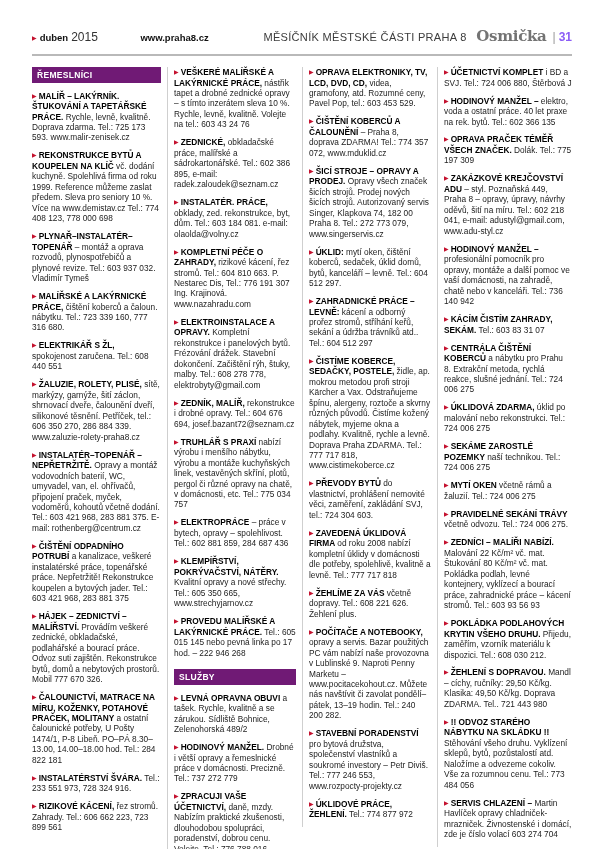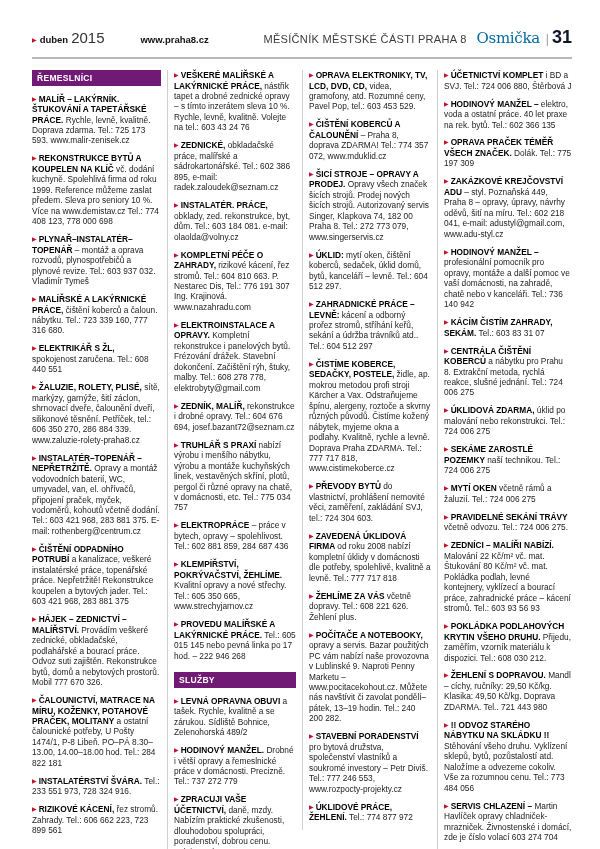--- a/index.html
+++ b/index.html
@@ -9,30 +9,30 @@
     font-family:"Liberation Sans", sans-serif;
     -webkit-font-smoothing:antialiased;
   }
   .page { position:absolute; inset:0; padding:27px 28px 4px 32px; }
 
   
   .masthead { display:flex; align-items:baseline; width:100%; }
   .date-group { display:flex; align-items:baseline; gap:3px; width:128px; }
   .tri { color:#c4122f; font-size:6px; line-height:1; position:relative; top:-1px; }
   .date-month { font-weight:bold; font-size:9.5px; color:#111; }
-  .date-year  { font-size:15px; color:#333; }
+  .date-year  { font-size:12px; color:#333; }
   .site-url { font-weight:bold; font-size:9.5px; color:#111; width:135px; }
   .pub-name { flex:1; text-align:right; font-size:11.5px; color:#3c3c3c;
               letter-spacing:0.3px; white-space:nowrap; transform:scaleX(0.96);
               transform-origin:right; }
-  .brand { font-family:"DejaVu Serif", serif; font-weight:normal; font-size:15px;
-           color:#0369a1; margin-left:10px; letter-spacing:-0.3px;text-align:center; }
+  .brand { font-family:"DejaVu Serif", serif; font-weight:bold; font-size:15px;
+           color:#737373; margin-left:10px; letter-spacing:-0.3px;text-align:center; }
   .pagenum-group { display:flex; align-items:baseline; margin-left:6px; }
   .pagenum-sep { color:#999; font-size:12px; margin-right:3px; font-weight:normal; }
-  .pagenum { font-weight:bold; font-size:18px; color:#0f172a; }
+  .pagenum { font-weight:bold; font-size:12px; color:#8b5cf6; }
 
   .rule { border:none; border-top:1px solid #b9b9b9; margin:0; }
   .rule-top { margin-top:9px; }
   .section-title { font-size:12.5px; color:#8d8d8d; letter-spacing:1.5px;
                    padding:4px 0 4px 0; }
 
   
   .columns { display:flex; margin-top:11px; align-items:flex-start; }
   .col { width:25%; padding:0 6px; min-height:10px; }
   .col:first-child { padding-left:0; }
@@ -91,21 +91,21 @@
       </div>
     <div class="col">
         <p class="ad"><span class="arrow">▶</span><span class="lead">VEŠKERÉ MALÍŘSKÉ A LAKÝRNICKÉ PRÁCE, </span><span>nástřik tapet a drobné zednické opravy – s tímto inzerátem sleva 10 %. Rychle, levně, kvalitně. Volejte na tel.: 603 43 24 76</span></p>
         <p class="ad"><span class="arrow">▶</span><span class="lead">ZEDNICKÉ, </span><span>obkladačské práce, malířské a sádrokartonářské. Tel.: 602 386 895, e-mail: radek.zaloudek@seznam.cz</span></p>
         <p class="ad"><span class="arrow">▶</span><span class="lead">INSTALATÉR. PRÁCE, </span><span>obklady, zed. rekonstrukce, byt, dům. Tel.: 603 184 081. e-mail: olaolda@volny.cz</span></p>
         <p class="ad"><span class="arrow">▶</span><span class="lead">KOMPLETNÍ PÉČE O ZAHRADY, </span><span>rizikové kácení, řez stromů. Tel.: 604 810 663. P. Nestarec Dis, Tel.: 776 191 307 Ing. Krajinová. www.nazahradu.com</span></p>
         <p class="ad"><span class="arrow">▶</span><span class="lead">ELEKTROINSTALACE A OPRAVY. </span><span>Kompletní rekonstrukce i panelových bytů. Frézování drážek. Stavební dokončení. Začištění rýh, štuky, malby. Tel.: 608 278 778, elektrobyty@gmail.com</span></p>
         <p class="ad"><span class="arrow">▶</span><span class="lead">ZEDNÍK, MALÍŘ, </span><span>rekonstrukce i drobné opravy. Tel.: 604 676 694, josef.bazant72@seznam.cz</span></p>
         <p class="ad"><span class="arrow">▶</span><span class="lead">TRUHLÁŘ S PRAXÍ </span><span>nabízí výrobu i menšího nábytku, výrobu a montáže kuchyňských linek, vestavěných skříní, plotů, pergol či různé opravy na chatě, v domácnosti, etc. Tel.: 775 034 757</span></p>
         <p class="ad"><span class="arrow">▶</span><span class="lead">ELEKTROPRÁCE </span><span>– práce v bytech, opravy – spolehlivost. Tel.: 602 881 859, 284 687 436</span></p>
-        <p class="ad"><span class="arrow">▶</span><span class="lead">KLEMPÍŘSTVÍ, POKRÝVAČSTVÍ, ŽEHLÍME. </span><span>Kvalitní opravy a nové střechy. Tel.: 605 350 665, www.strechyjarnov.cz</span></p>
+        <p class="ad"><span class="arrow">▶</span><span class="lead">KLEMPÍŘSTVÍ, POKRÝVAČSTVÍ, NÁTĚRY. </span><span>Kvalitní opravy a nové střechy. Tel.: 605 350 665, www.strechyjarnov.cz</span></p>
         <p class="ad"><span class="arrow">▶</span><span class="lead">PROVEDU MALÍŘSKÉ A LAKÝRNICKÉ PRÁCE. </span><span>Tel.: 605 015 145 nebo pevná linka po 17 hod. – 222 946 268</span></p>
         <div class="section-bar not-first">SLUŽBY</div>
         <p class="ad"><span class="arrow">▶</span><span class="lead">LEVNÁ OPRAVNA OBUVI </span><span>a tašek. Rychle, kvalitně a se zárukou. Sídliště Bohnice, Zelenohorská 489/2</span></p>
         <p class="ad"><span class="arrow">▶</span><span class="lead">HODINOVÝ MANŽEL. </span><span>Drobné i větší opravy a řemeslnické práce v domácnosti. Precizně. Tel.: 737 272 779</span></p>
         <p class="ad"><span class="arrow">▶</span><span class="lead">ZPRACUJI VAŠE ÚČETNICTVÍ, </span><span>daně, mzdy. Nabízím praktické zkušenosti, dlouhodobou spolupráci, poradenství, dobrou cenu. Volejte. Tel.: 776 788 016</span></p>
       </div>
     <div class="col">
         <p class="ad"><span class="arrow">▶</span><span class="lead">OPRAVA ELEKTRONIKY, TV, LCD, DVD, CD, </span><span>videa, gramofony, atd. Rozumné ceny, Pavel Pop, tel.: 603 453 529.</span></p>
         <p class="ad"><span class="arrow">▶</span><span class="lead">ČIŠTĚNÍ KOBERCŮ A ČALOUNĚNÍ </span><span>– Praha 8, doprava ZDARMA! Tel.: 774 357 072, www.mduklid.cz</span></p>
         <p class="ad"><span class="arrow">▶</span><span class="lead">ŠICÍ STROJE – OPRAVY A PRODEJ. </span><span>Opravy všech značek šicích strojů. Prodej nových šicích strojů. Autorizovaný servis Singer, Klapkova 74, 182 00 Praha 8. Tel.: 272 773 079, www.singerservis.cz</span></p>

